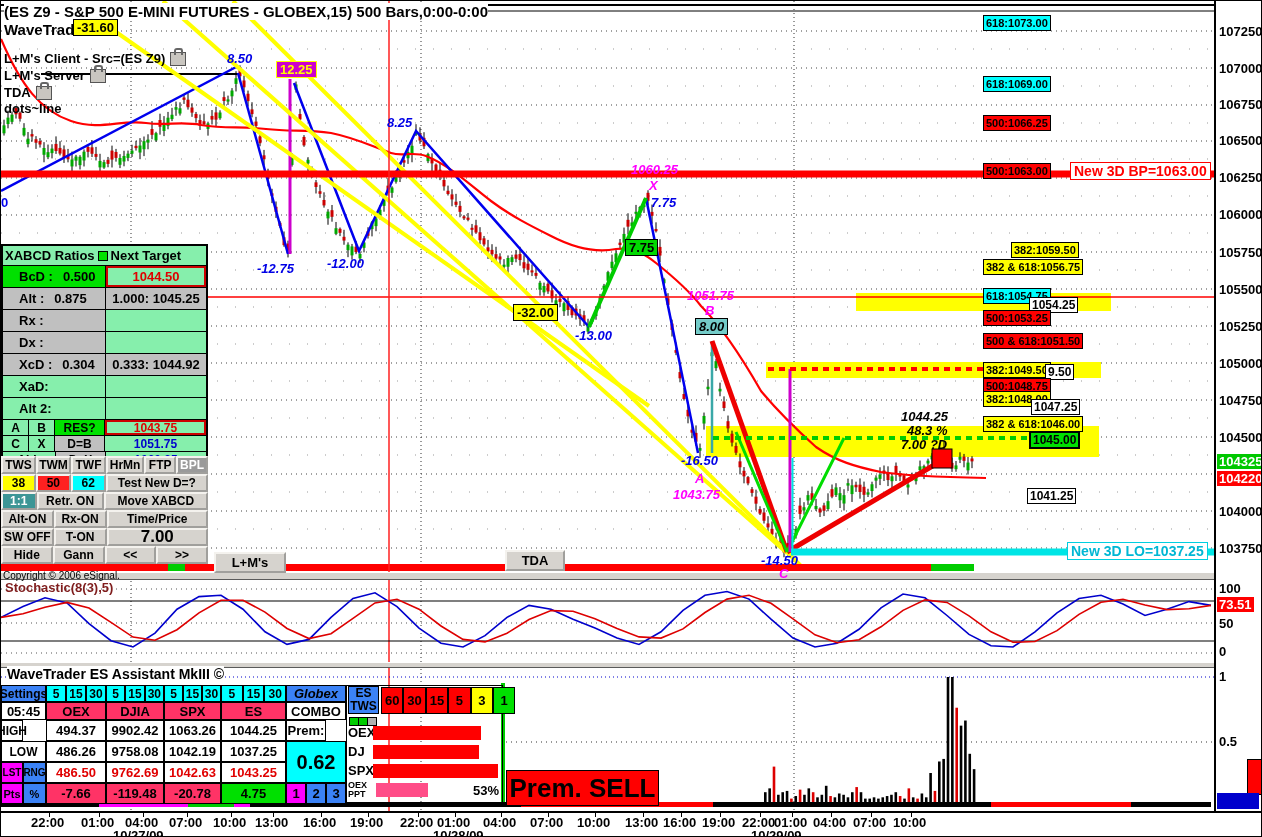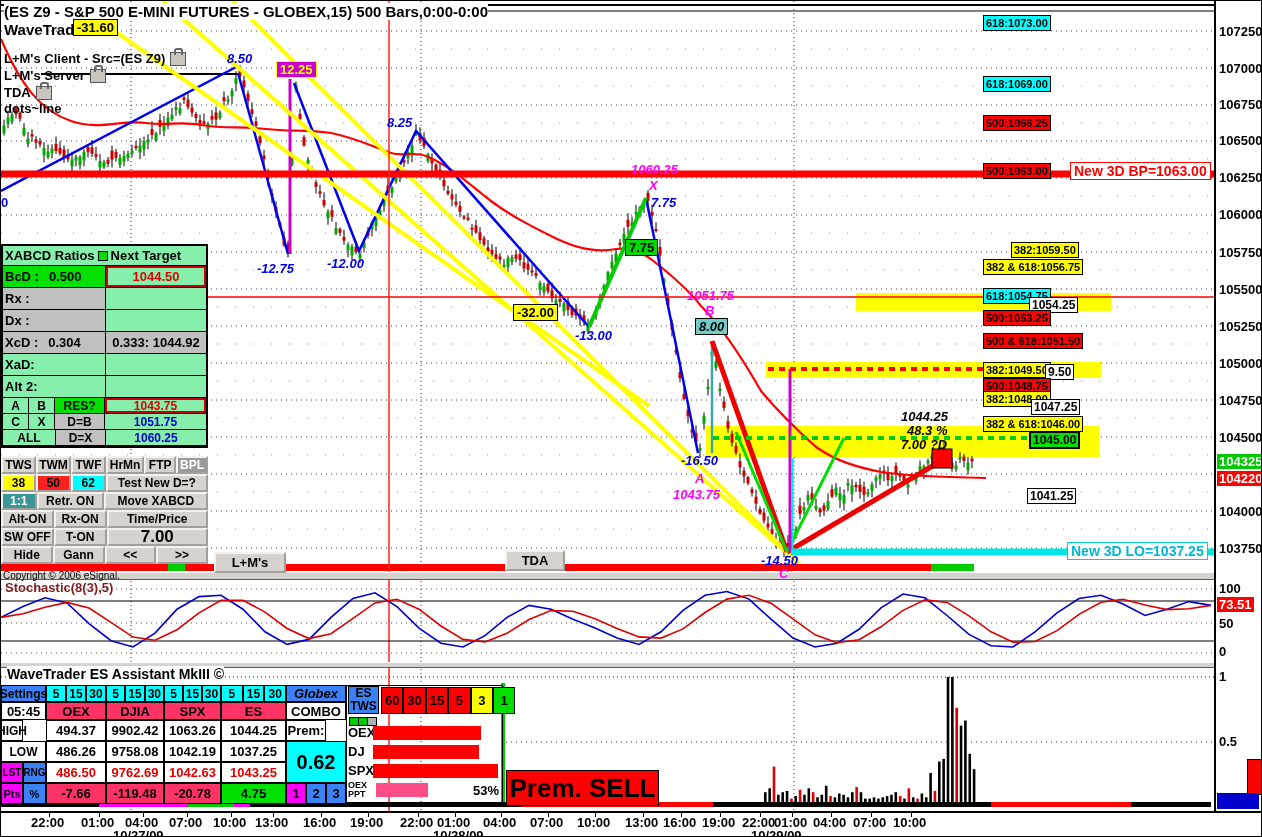--- a/index.html
+++ b/index.html
@@ -28,21 +28,21 @@
   .axl{position:absolute;left:3px;font-size:13px;font-weight:bold;color:#000;}
   .axb{position:absolute;left:1px;font-size:13px;font-weight:bold;color:#fff;padding:0 2px;}
   .ax-green{background:#00c800;} .ax-red{background:#ff0000;}
   #time-axis{position:absolute;left:0;top:810px;width:1262px;height:27px;background:#fff;border-top:2px solid #000;z-index:2;}
   .tl{position:absolute;top:2px;font-size:13px;font-weight:bold;}
   .dl{position:absolute;top:15px;font-size:13px;font-weight:bold;}
   
   #xabcd{position:absolute;left:0;top:243px;width:207px;background:#86efac;border:2px solid #000;z-index:4;box-sizing:border-box;}
   .xhead{display:flex;font-size:13px;font-weight:bold;border-bottom:1px solid #000;align-items:center;height:19px;}
   .xr{display:flex;height:21px;border-bottom:1px solid #000;font-size:13px;font-weight:bold;}
-  .xl{width:103px;border-right:1px solid #000;display:flex;align-items:center;padding-left:2px;box-sizing:border-box;}
+  .xl{width:103px;border-right:1px solid #000;display:flex;align-items:center;padding-left:16px;box-sizing:border-box;}
   .xv{flex:1;display:flex;align-items:center;justify-content:center;box-sizing:border-box;}
   .bg-green{background:#00e000;} .bg-gray{background:#c0c0c0;}
   .t-red{color:#e00000;} .t-blue{color:#0000cc;} .bd-red{border:2px solid #cc0000;}
   .xbr{display:flex;height:15px;border-bottom:1px solid #000;font-size:12px;font-weight:bold;}
   .xc{border-right:1px solid #000;display:flex;align-items:center;justify-content:center;box-sizing:border-box;}
   
   #controls{position:absolute;left:0;top:455px;width:207px;z-index:4;}
   .crow{display:flex;height:18px;margin:0;}
   .cbtn{background:#d6d3ce;border:2px outset #f4f2ee;font-size:12px;font-weight:bold;
         display:flex;align-items:center;justify-content:center;box-sizing:border-box;overflow:hidden;white-space:nowrap;}
@@ -737,20 +737,27 @@
     <div id="xabcd-rows">
         <div class="xr">
           <div class="xl bg-green">
             <div>BcD :</div>
             <div style="margin-left: 10px;">0.500</div>
           </div>
           <div class="xv t-red bd-red">1044.50</div>
         </div>
         <div class="xr">
           <div class="xl bg-gray">
+            <div>Alt  :</div>
+            <div style="margin-left: 10px;">0.875</div>
+          </div>
+          <div class="xv bg-gray">1.000: 1045.25</div>
+        </div>
+        <div class="xr">
+          <div class="xl bg-gray">
             <div>Rx  :</div>
             <div style="margin-left: 10px;"></div>
           </div>
           <div class="xv "></div>
         </div>
         <div class="xr">
           <div class="xl bg-gray">
             <div>Dx  :</div>
             <div style="margin-left: 10px;"></div>
           </div>

